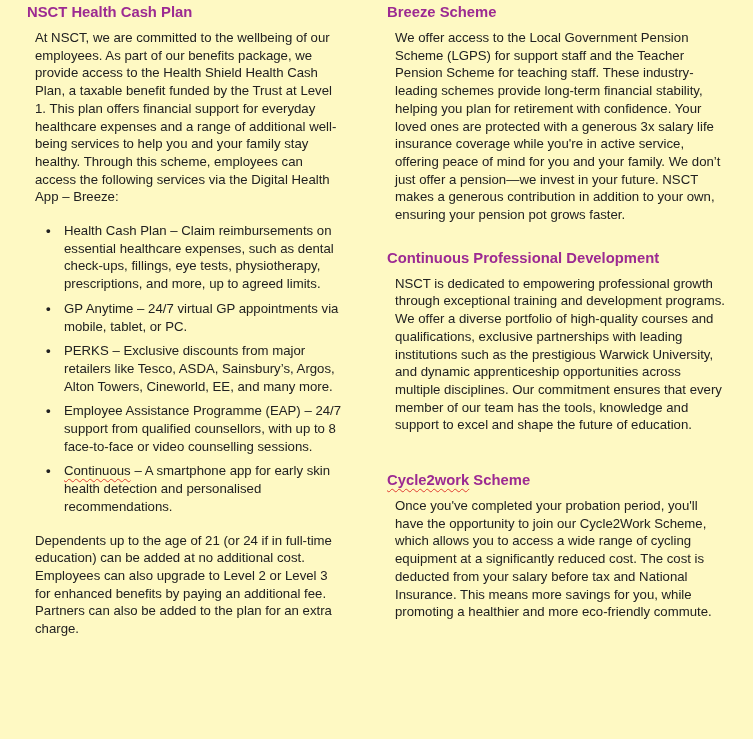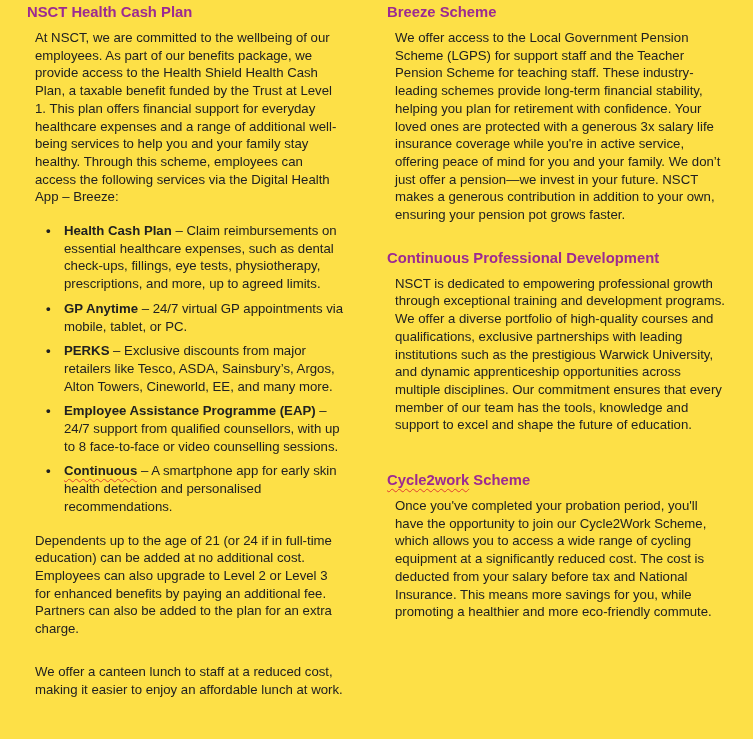--- a/index.html
+++ b/index.html
@@ -1,21 +1,21 @@
 <!DOCTYPE html>
 <html><head>
 <meta charset="utf-8">
 <style>
   * { margin: 0; padding: 0; box-sizing: border-box; }
   html, body { background: #ffffff; }
   .page {
     position: relative;
     width: 753px;
     height: 739px;
-    background: #fde047;
+    background: #fef9c3;
     font-family: "Liberation Sans", sans-serif;
     color: #212121;
     overflow: hidden;
   }
   .columns {
     display: flex;
     padding: 3px 16px 0 27px;
     gap: 34px;
   }
   .col { font-size: 13.2px; line-height: 17.7px; }
@@ -40,21 +40,21 @@
     padding-left: 37px;
     margin-bottom: 7px;
   }
   ul.bullets li::before {
     content: "\2022";
     position: absolute;
     left: 19px;
     top: 0;
     font-weight: bold;
   }
-  .term { font-weight: bold; }
+  .term { font-weight: normal; }
   .misspelled {
     text-decoration: underline;
     text-decoration-style: wavy;
     text-decoration-color: #E03C31;
     text-decoration-thickness: 1px;
     text-underline-offset: 3px;
   }
   .closing { margin-top: 16px; }
 </style>
 </head>
@@ -74,21 +74,20 @@
           <li><span class="term">GP Anytime</span><span> – 24/7 virtual GP appointments via mobile, tablet, or PC.</span></li>
           <li><span class="term">PERKS</span><span> – Exclusive discounts from major retailers like Tesco, ASDA, Sainsbury’s, Argos, Alton Towers, Cineworld, EE, and many more.</span></li>
           <li><span class="term">Employee Assistance Programme (EAP)</span><span> – 24/7 support from qualified counsellors, with up to 8 face-to-face or video counselling sessions.</span></li>
           <li><span class="term misspelled">Continuous</span><span> – A smartphone app for early skin health detection and personalised recommendations.</span></li>
         </ul>
 
         <p class="para closing">Dependents up to the age of 21 (or 24 if in full-time education) can be added at no additional cost. Employees can also upgrade to Level 2 or Level 3 for enhanced benefits by paying an additional fee. Partners can also be added to the plan for an extra charge.</p>
       </section>
 
       <section class="section">
-        <p class="para">We offer a canteen lunch to staff at a reduced cost, making it easier to enjoy an affordable lunch at work.</p>
       </section>
 
     </div>
 
     <div class="col col-right">
 
       <section class="section">
         <h2 class="heading">Breeze Scheme</h2>
         <p class="para">We offer access to the Local Government Pension Scheme (LGPS) for support staff and the Teacher Pension Scheme for teaching staff. These industry-leading schemes provide long-term financial stability, helping you plan for retirement with confidence. Your loved ones are protected with a generous 3x salary life insurance coverage while you're in active service, offering peace of mind for you and your family. We don’t just offer a pension—we invest in your future. NSCT makes a generous contribution in addition to your own, ensuring your pension pot grows faster.</p>
       </section>

